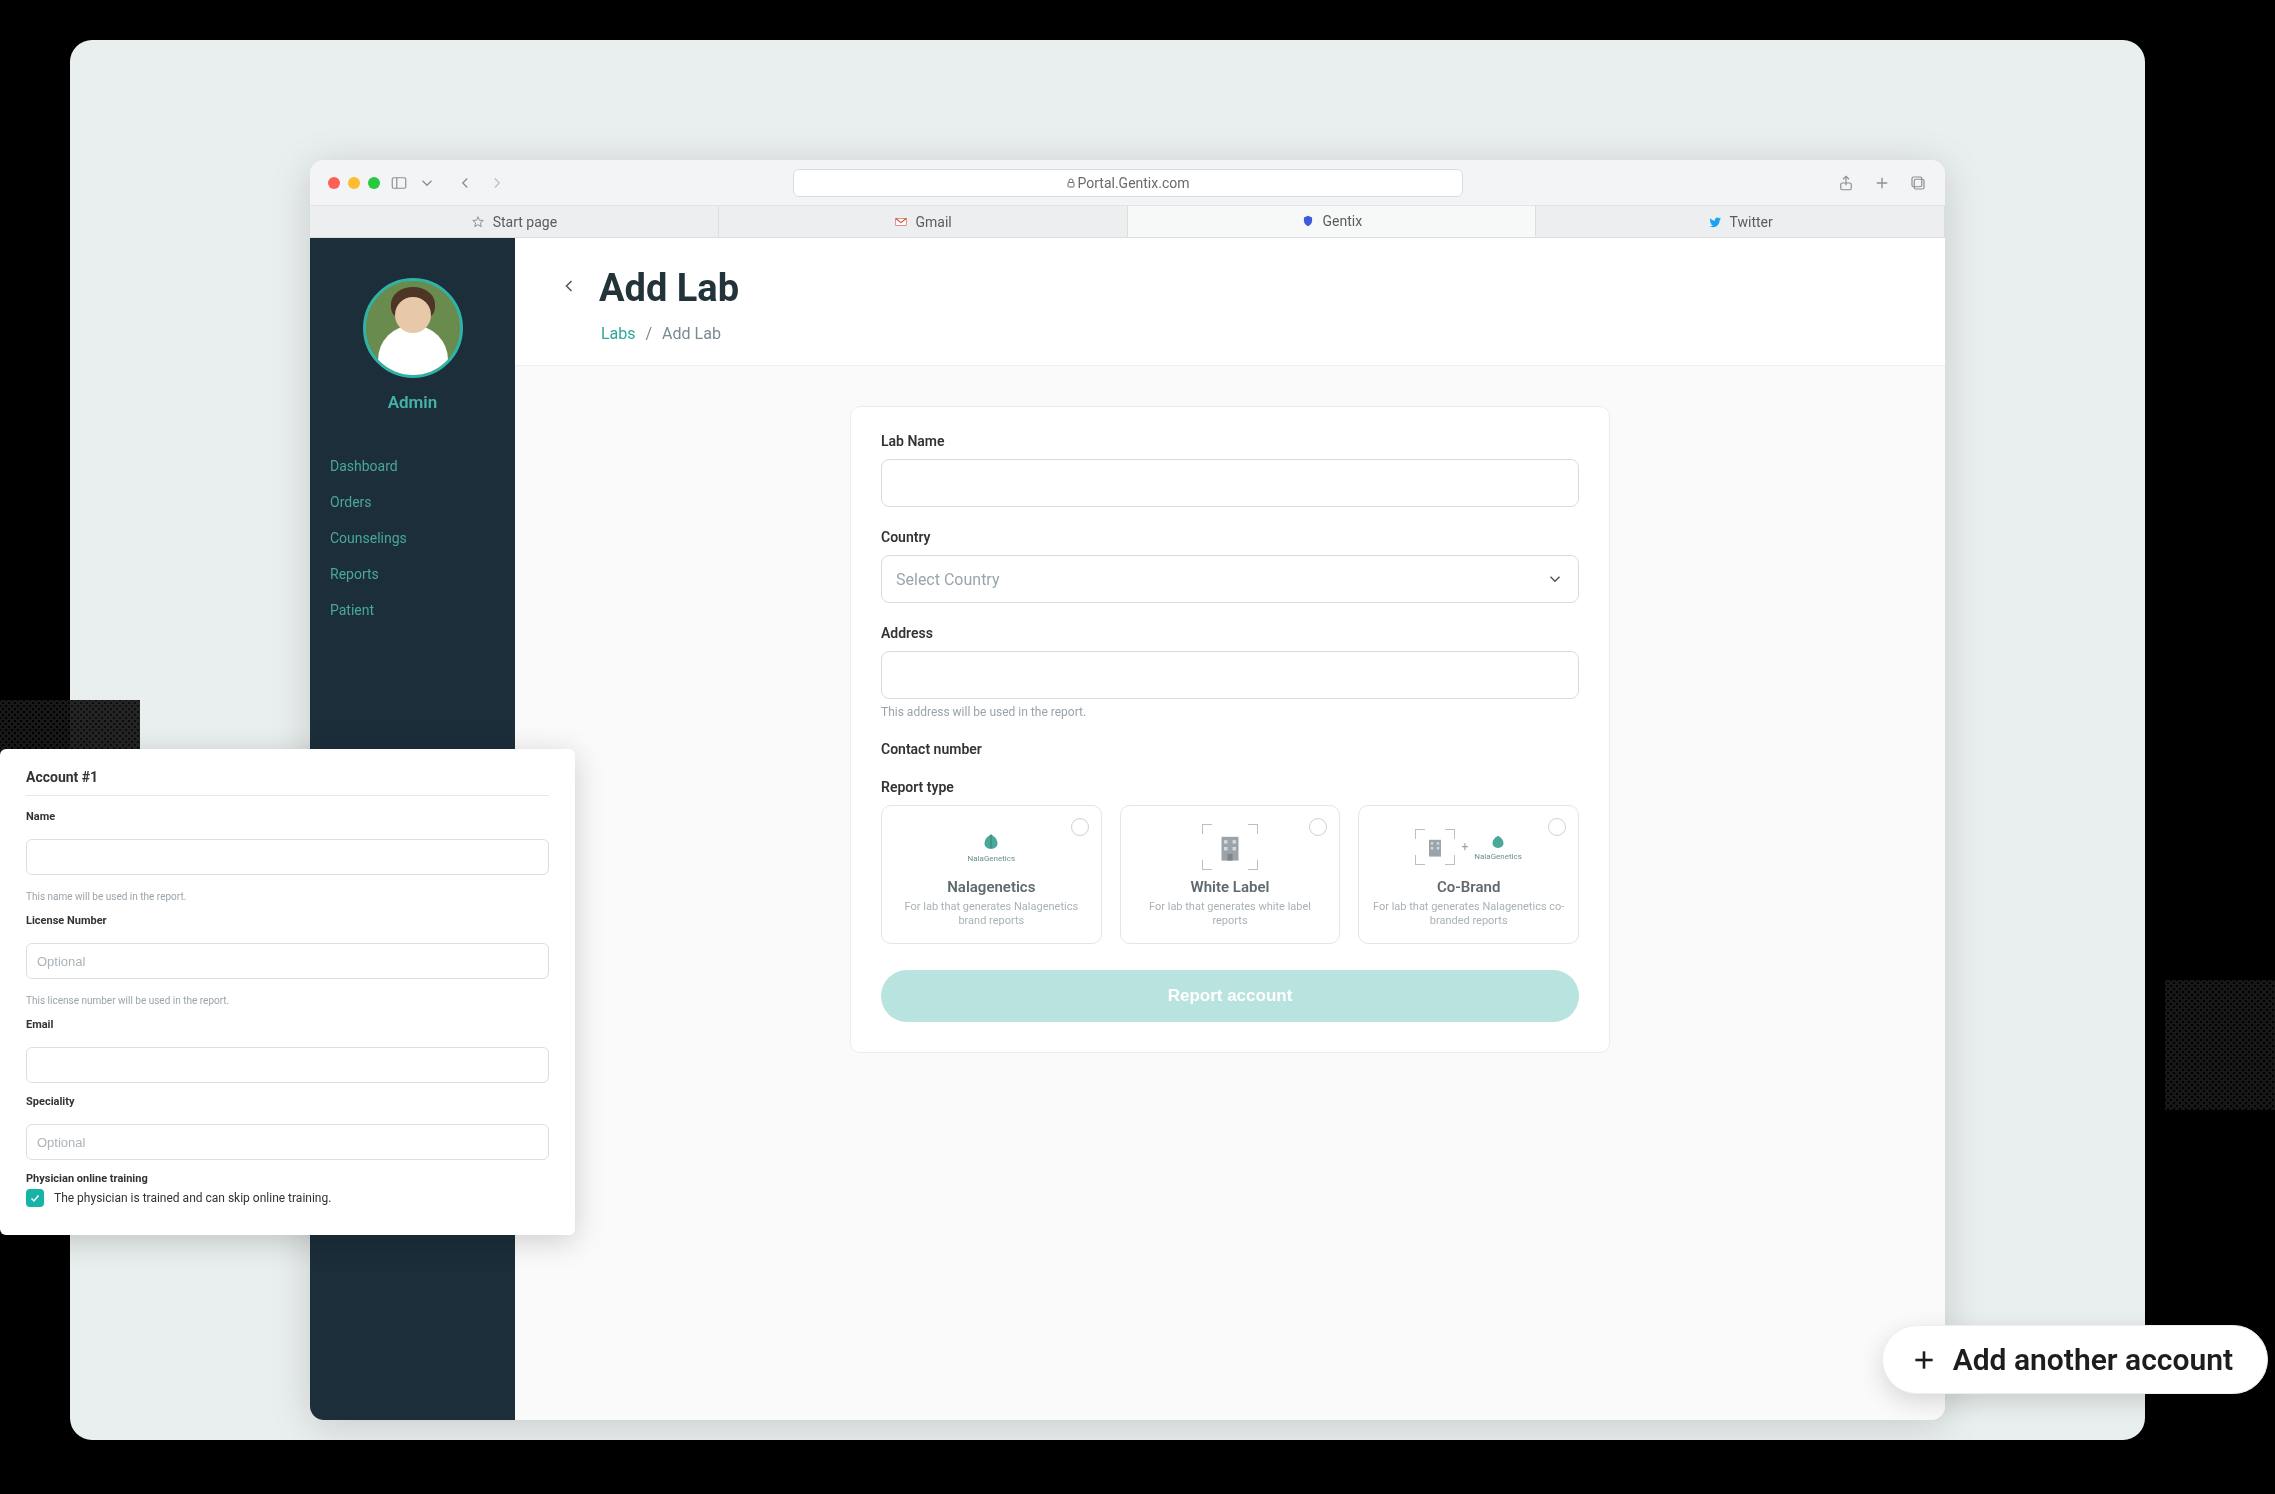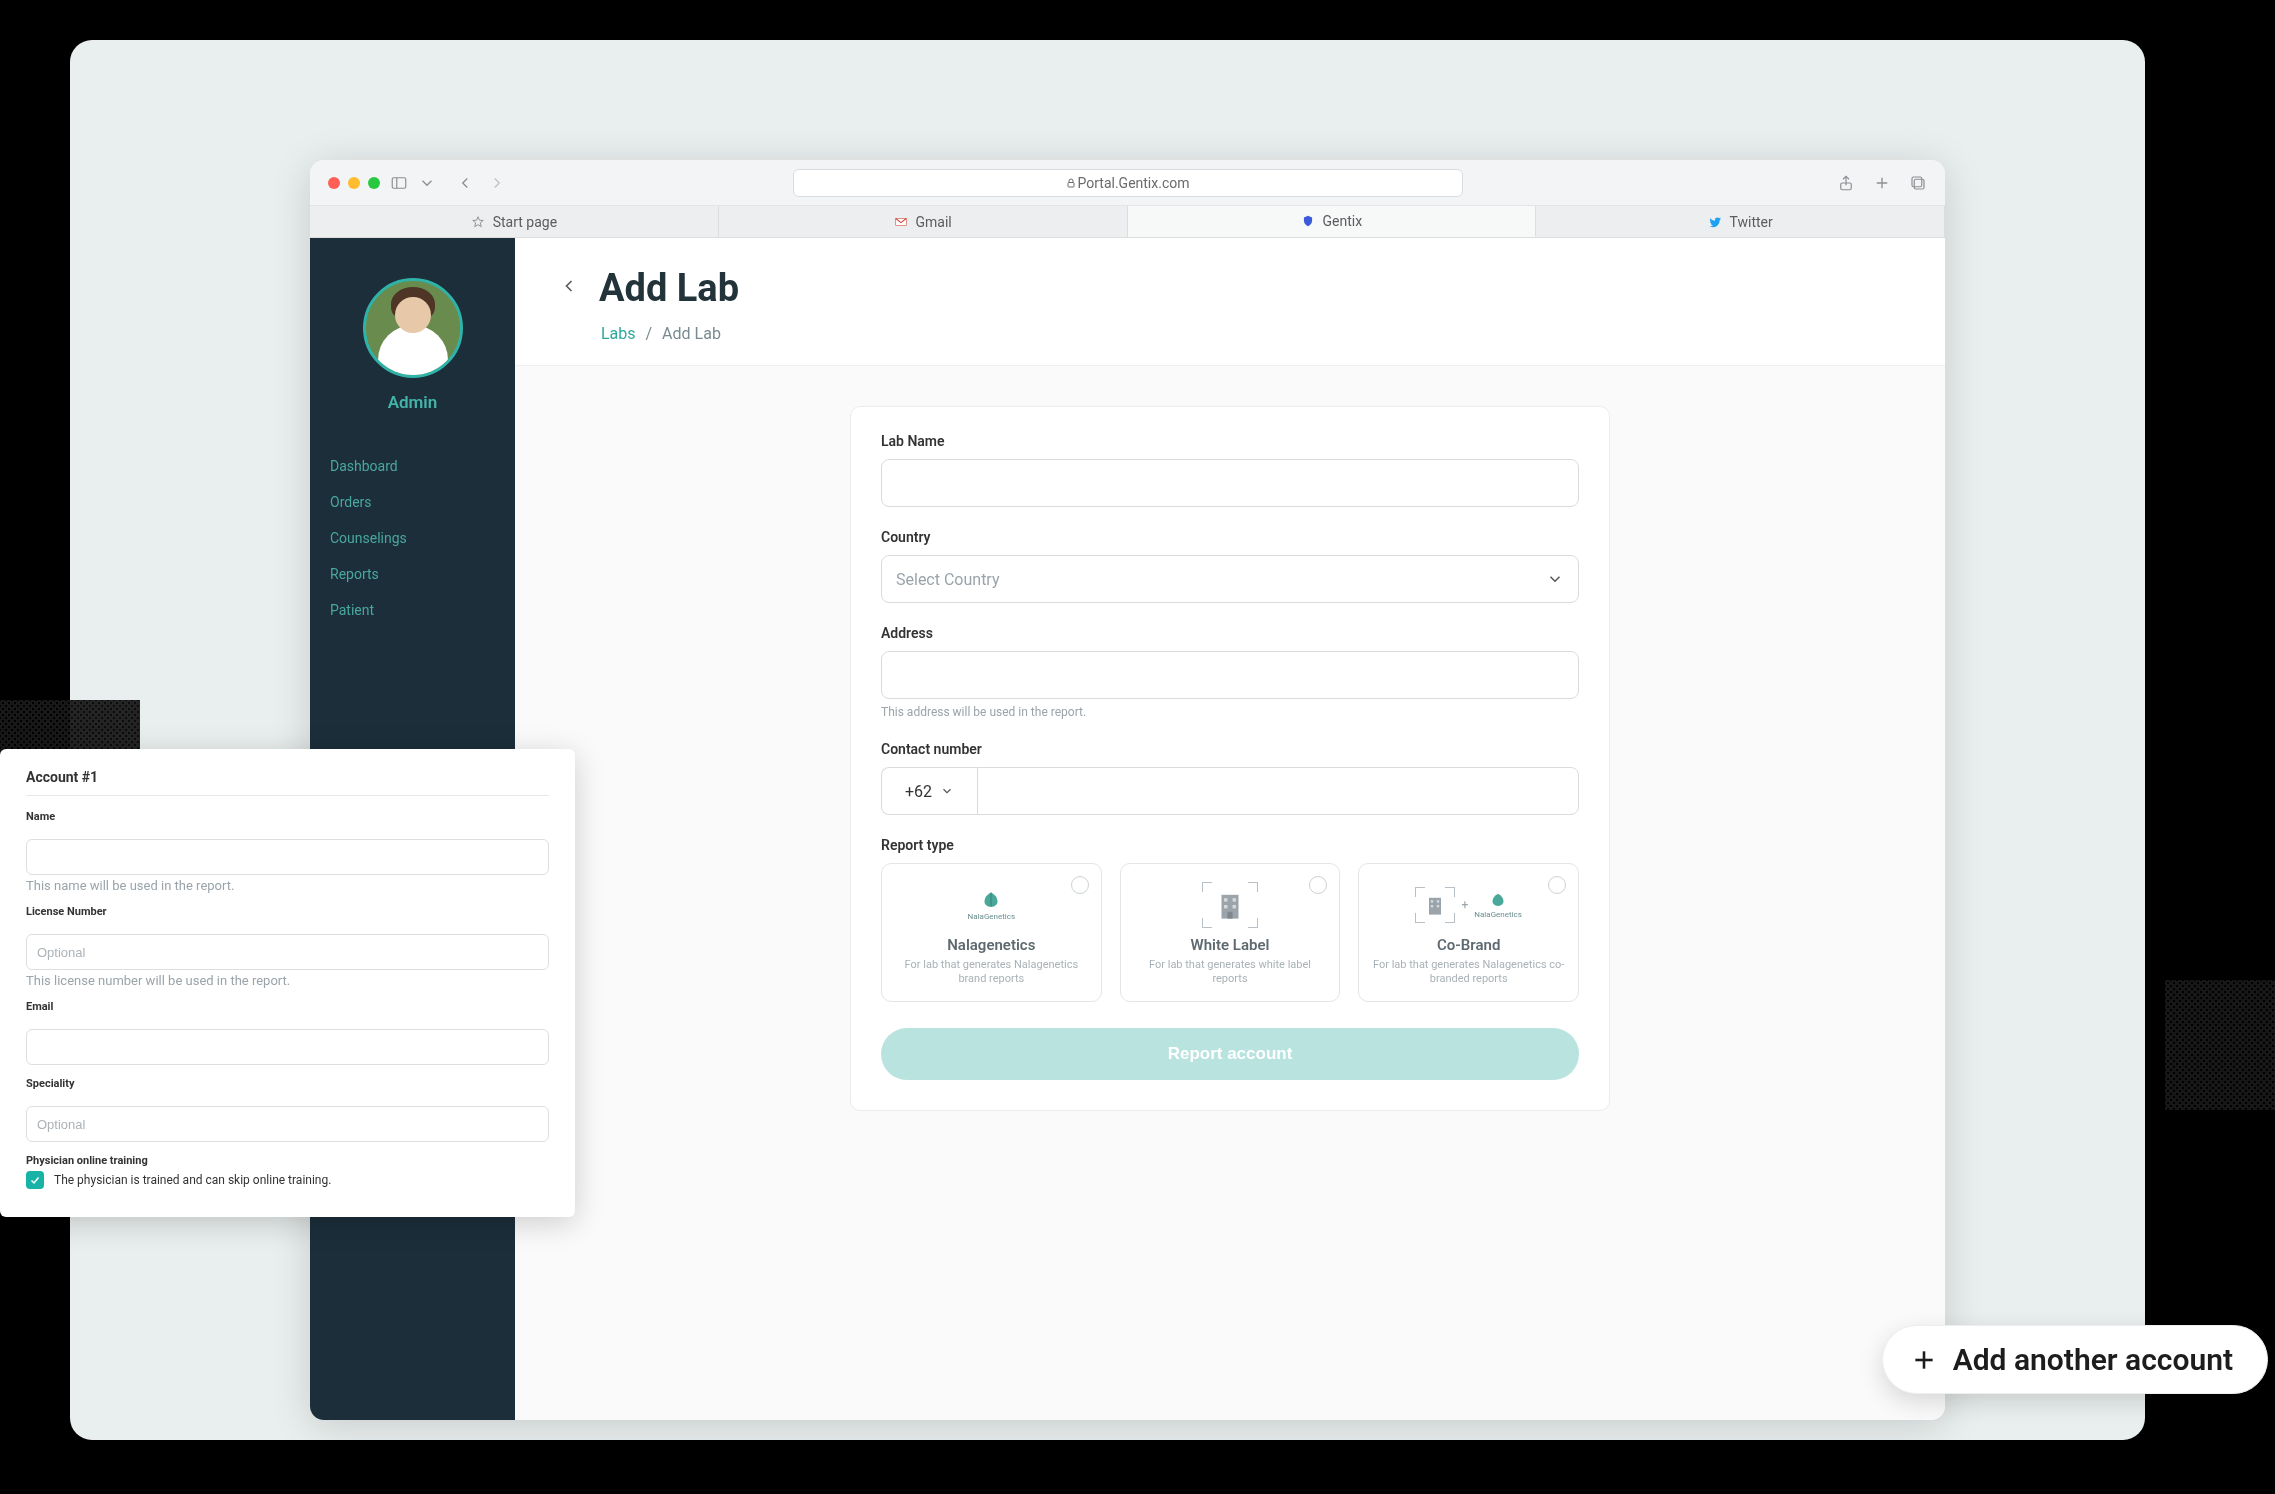--- a/index.html
+++ b/index.html
@@ -125,21 +125,21 @@
     position:absolute; left:0px; top:749px; width:575px; background:#fff; border-radius:6px;
     box-shadow:0 6px 30px rgba(0,0,0,0.18); padding:20px 26px 24px 26px;
   }
   .account-title { font-size:14px; font-weight:700; color:#333; border-bottom:1px solid #e5e8ea; padding-bottom:10px; margin-bottom:14px; }
   .ap-fld { margin-bottom:12px; }
   .ap-label { font-size:11px; font-weight:700; color:#333; margin-bottom:4px; display:block; }
   .ap-input {
     width:100%; height:36px; border:1px solid #dcdfe2; border-radius:6px; padding:0 10px; font-size:13px; color:#333;margin-top:12px;
   }
   .ap-input::placeholder{ color:#acb3b8; }
-  .ap-hint { font-size:13px; color:#9aa4aa; margin-top:3px; }
+  .ap-hint { font-size:10px; color:#9aa4aa; margin-top:16px; }
   .check-row { display:flex; align-items:center; gap:10px; margin-top:2px; }
   .checkbox {
     width:18px; height:18px; border-radius:4px; background:#17b3a6; display:flex; align-items:center; justify-content:center;
   }
   .checkbox svg{width:12px;height:12px;stroke:#fff;stroke-width:3;fill:none}
   .check-label { font-size:12px; color:#333; }
 
   
   .add-account-fab {
     position:absolute; right:7px; bottom:100px; background:#fff; border:1px solid #eee; border-radius:36px;
@@ -310,29 +310,20 @@
           </div>
 
           <div class="fld">
             <span class="fld-label">Address</span>
             <input class="fld-input" style="">
             <div class="fld-hint">This address will be used in the report.</div>
           </div>
 
           <div class="fld">
             <span class="fld-label">Contact number</span>
-            <div class="phone-row">
-              <div class="phone-code">
-                <span>+62</span>
-                <svg width="14" height="14" viewBox="0 0 24 24" fill="none" stroke="#555" stroke-width="2">
-                    <polyline points="6 9 12 15 18 9"></polyline>
-                  </svg>
-              </div>
-              <input class="phone-input" style="">
-            </div>
           </div>
 
           <div class="fld" style="margin-bottom:6px">
             <span class="fld-label">Report type</span>
             <div class="report-grid">
 
               <div class="report-card">
                 <div class="radio"></div>
                 <div class="report-icon">
                   <div style="text-align:center">

